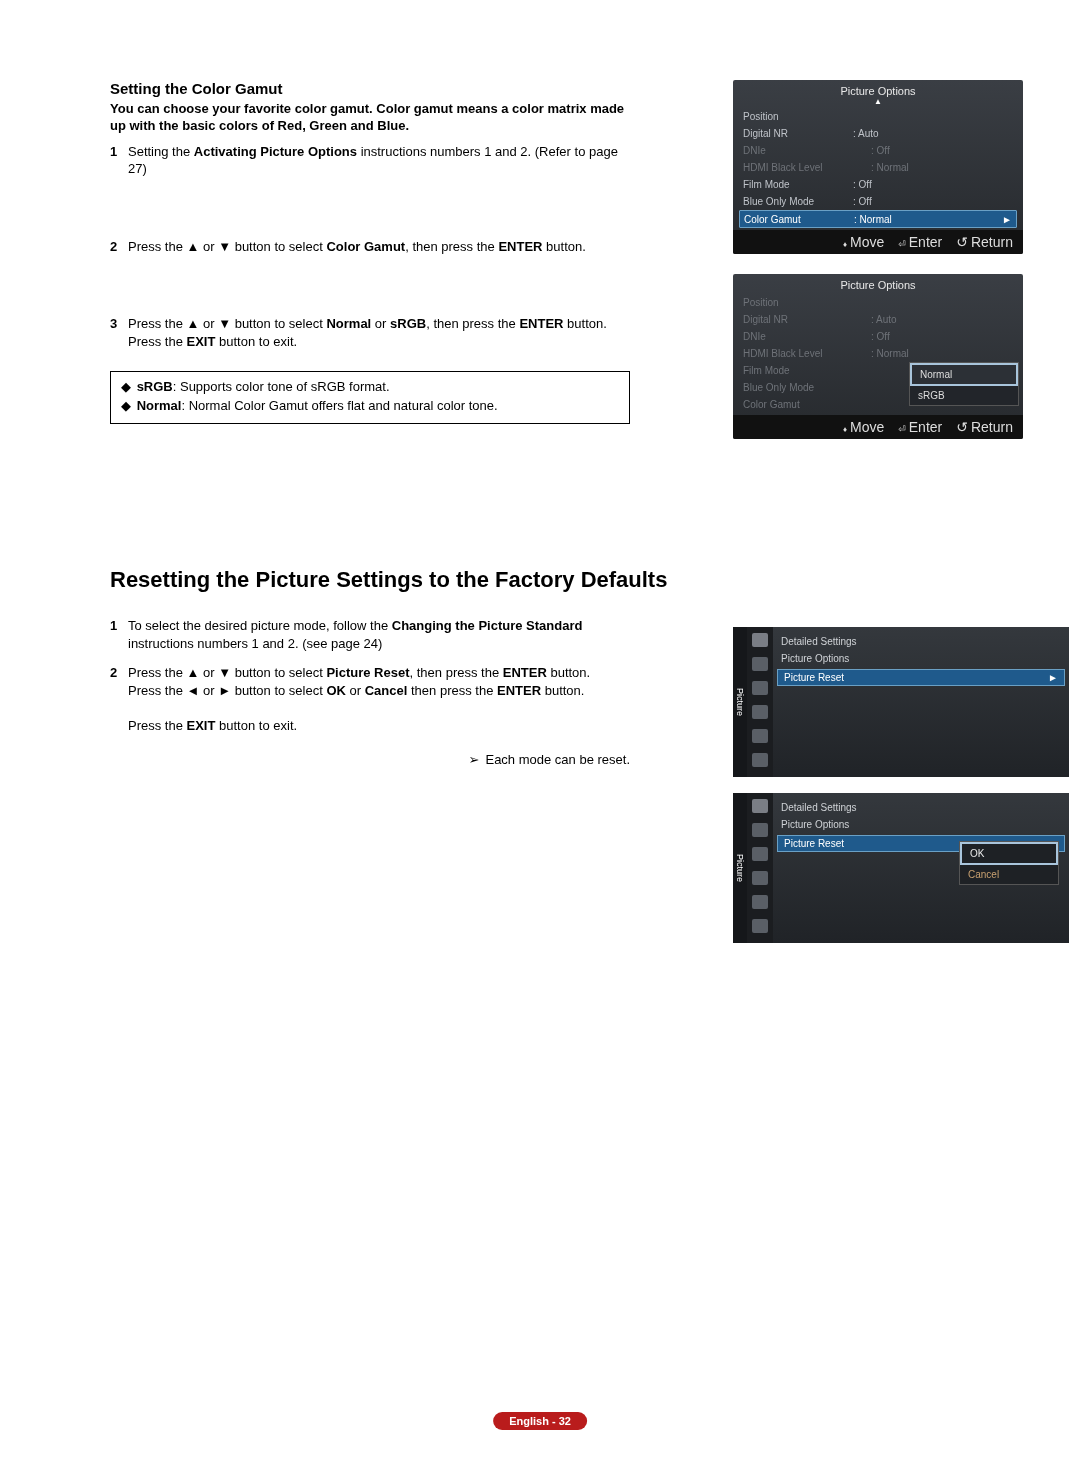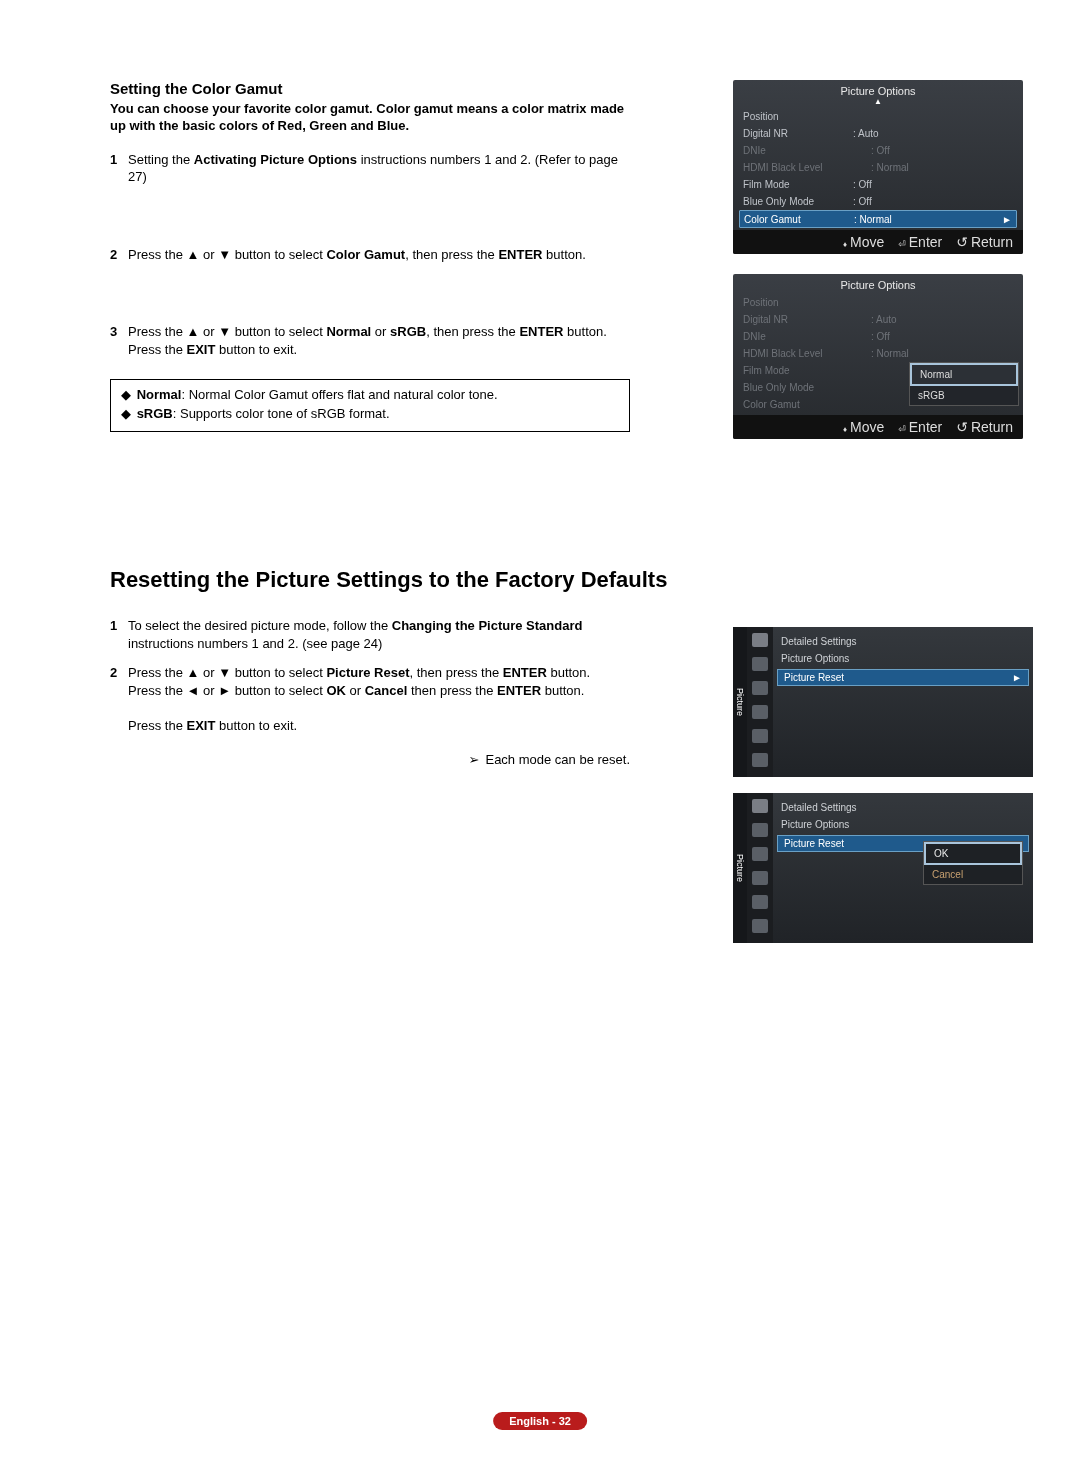--- a/index.html
+++ b/index.html
@@ -26,21 +26,21 @@
   .clear { clear: both; }
   h1.section-sub {
     font-size: 15px;
     font-weight: bold;
     margin-bottom: 4px;
   }
   .intro {
     font-size: 13px;
     font-weight: bold;
     line-height: 1.3;
-    margin-bottom: 16px;
+    margin-bottom: 8px;
   }
   .steps {
     list-style: none;
   }
   .steps > li {
     display: flex;
     font-size: 13px;
     line-height: 1.35;
     margin-bottom: 60px;
   }
@@ -167,21 +167,21 @@
   }
   .osd .popup .pop-item.sel {
     border: 2px solid #a9c5dc;
     background: #2c3036;
   }
   .osd-wrap { position: relative; }
 
   
   .osd2 {
     background: linear-gradient(to bottom, #34383d, #202327);
-    width: 300px;
+    width: 336px;
     display: flex;
     margin-bottom: 16px;
     font-size: 10px;
     color: #cfd2d6;
   }
   .osd2 .side-tab {
     writing-mode: vertical-rl;
     text-orientation: mixed;
     background: #15171a;
     color: #fff;
@@ -277,22 +277,22 @@
         </span>
       </li>
       <li style="margin-bottom:20px">
         <span class="num">3</span>
         <span class="body">
           <span>Press the ▲ or ▼ button to select </span><span class="bold">Normal</span><span> or </span><span class="bold">sRGB</span><span>, then press the </span><span class="bold">ENTER</span><span> button. Press the </span><span class="bold">EXIT</span><span> button to exit.</span>
         </span>
       </li>
     </ul>
     <div class="note-box">
+      <div class="row"><span class="diamond">◆</span> <span class="bold">sRGB</span><span>: Supports color tone of sRGB format.</span></div>
       <div class="row"><span class="diamond">◆</span> <span class="bold">Normal</span><span>: Normal Color Gamut offers flat and natural color tone.</span></div>
-      <div class="row"><span class="diamond">◆</span> <span class="bold">sRGB</span><span>: Supports color tone of sRGB format.</span></div>
     </div>
   </div>
 
   <div class="col-right">
 
     <div class="osd">
       <div class="title">Picture Options</div>
       <div class="scroll-up">▲</div>
       <div class="rows">
         <div class="row">

